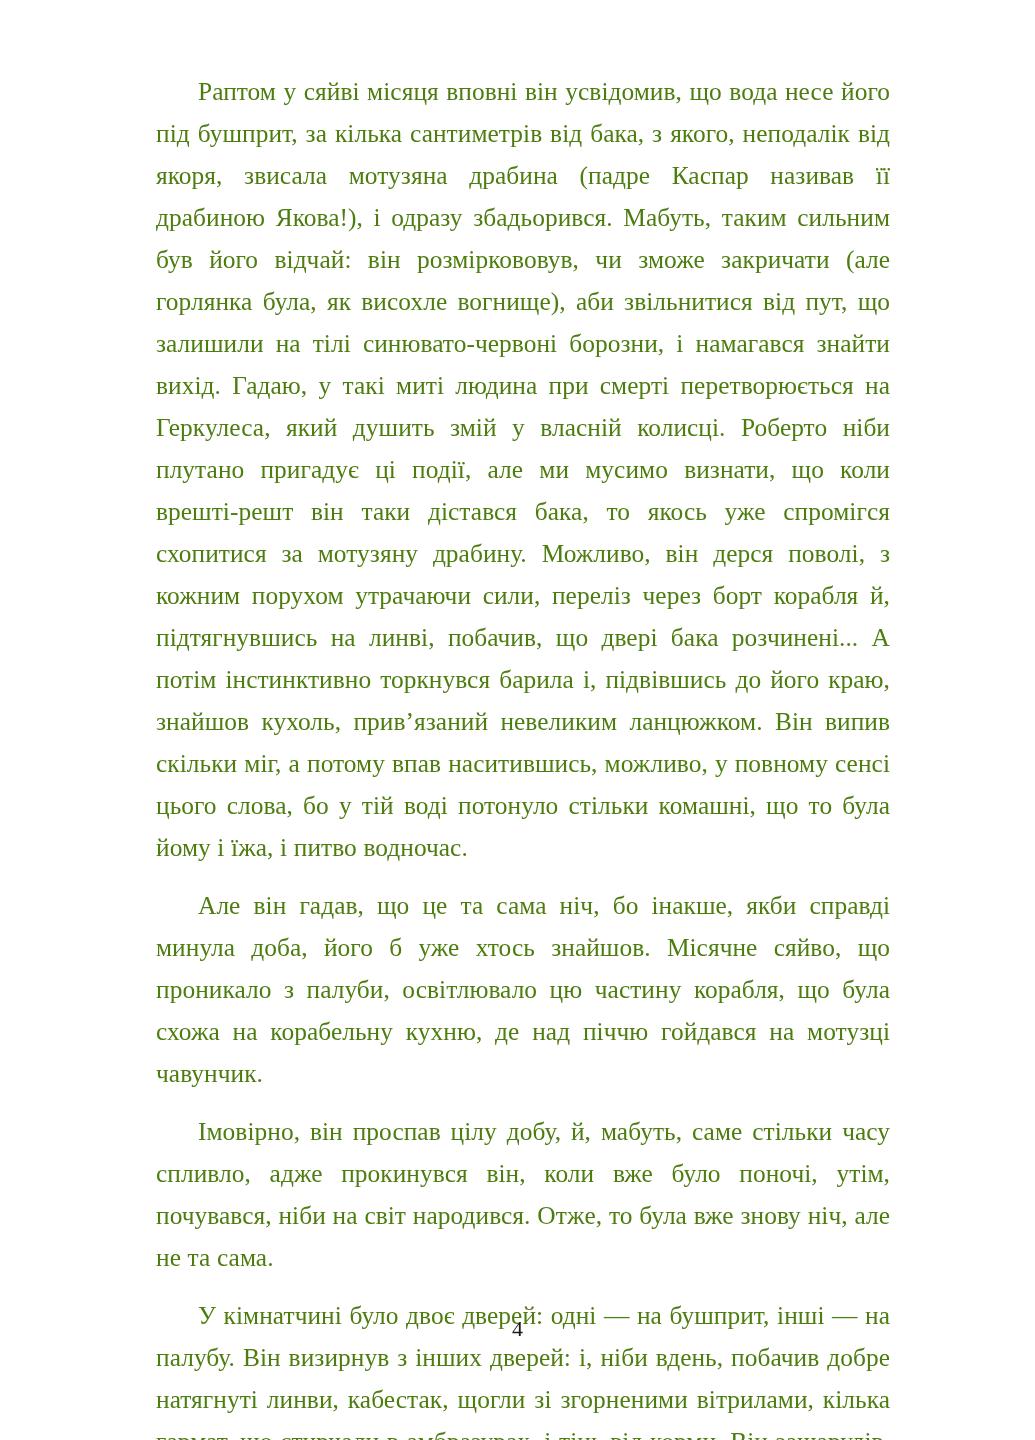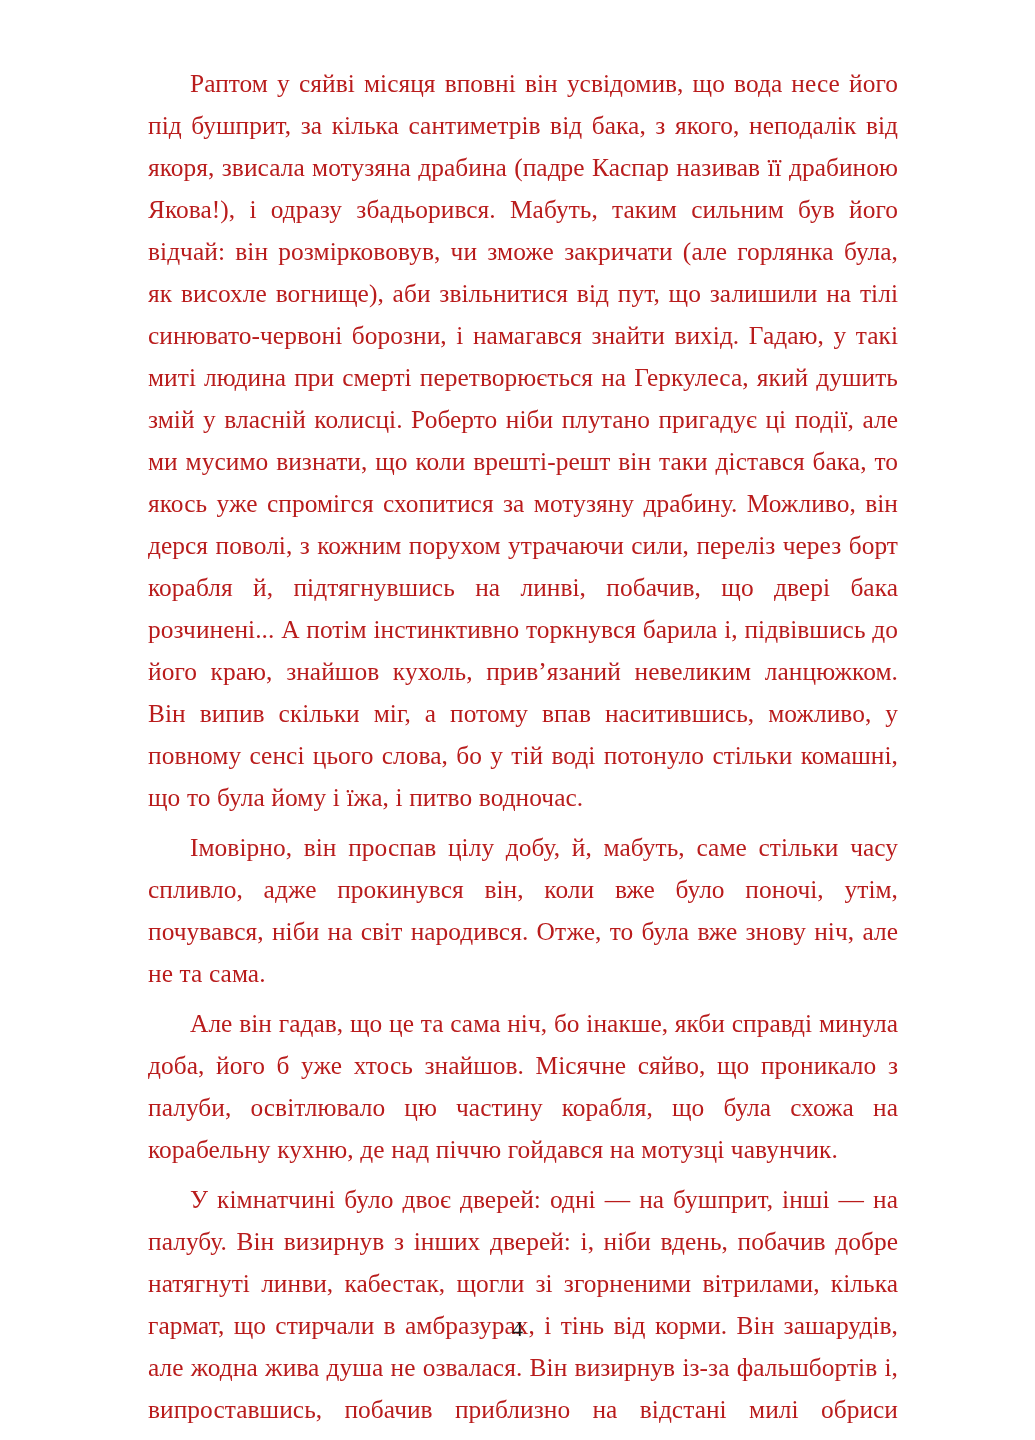--- a/index.html
+++ b/index.html
@@ -21,27 +21,27 @@
   }
 
   .text-block {
     position: absolute;
     left: 140px;
     top: 54px;
     width: 766px;
   }
 
   .para {
-    margin: 8px;
+    margin: 16px;
     font-size: 25.4px;
     line-height: 42px;
     text-align: justify;
     text-justify: inter-word;
     text-indent: 42px;
-    color: #b91c1c;
+    color: #4d7c0f;
     letter-spacing: 0.05px;
     word-spacing: 0.2px;
     -webkit-font-smoothing: antialiased;
   }
 
   .para + .para {
     margin-top: 0;
   }
 
   
@@ -61,21 +61,21 @@
     font-family: "Liberation Serif", "DejaVu Serif", serif;
   }
 </style>
 </head>
 <body>
 
 <div class="page">
 
   <div class="text-block">
     <p class="para">Раптом у сяйві місяця вповні він усвідомив, що вода несе його під бушприт, за кілька сантиметрів від бака, з якого, неподалік від якоря, звисала мотузяна драбина (падре Каспар називав її драбиною Якова!), і одразу збадьорився. Мабуть, таким сильним був його відчай: він розміркововув, чи зможе закричати (але горлянка була, як висохле вогнище), аби звільнитися від пут, що залишили на тілі синювато-червоні борозни, і намагався знайти вихід. Гадаю, у такі миті людина при смерті перетворюється на Геркулеса, який душить змій у власній колисці. Роберто ніби плутано пригадує ці події, але ми мусимо визнати, що коли врешті-решт він таки дістався бака, то якось уже спромігся схопитися за мотузяну драбину. Можливо, він дерся поволі, з кожним порухом утрачаючи сили, переліз через борт корабля й, підтягнувшись на линві, побачив, що двері бака розчинені... А потім інстинктивно торкнувся барила і, підвівшись до його краю, знайшов кухоль, прив’язаний невеликим ланцюжком. Він випив скільки міг, а потому впав наситившись, можливо, у повному сенсі цього слова, бо у тій воді потонуло стільки комашні, що то була йому і їжа, і питво водночас.</p>
+    <p class="para">Але він гадав, що це та сама ніч, бо інакше, якби справді минула доба, його б уже хтось знайшов. Місячне сяйво, що проникало з палуби, освітлювало цю частину корабля, що була схожа на корабельну кухню, де над піччю гойдався на мотузці чавунчик.</p>
     <p class="para">Імовірно, він проспав цілу добу, й, мабуть, саме стільки часу спливло, адже прокинувся він, коли вже було поночі, утім, почувався, ніби на світ народився. Отже, то була вже знову ніч, але не та сама.</p>
-    <p class="para">Але він гадав, що це та сама ніч, бо інакше, якби справді минула доба, його б уже хтось знайшов. Місячне сяйво, що проникало з палуби, освітлювало цю частину корабля, що була схожа на корабельну кухню, де над піччю гойдався на мотузці чавунчик.</p>
     <p class="para">У кімнатчині було двоє дверей: одні — на бушприт, інші — на палубу. Він визирнув з інших дверей: і, ніби вдень, побачив добре натягнуті линви, кабестак, щогли зі згорненими вітрилами, кілька гармат, що стирчали в амбразурах, і тінь від корми. Він зашарудів, але жодна жива душа не озвалася. Він визирнув із-за фальшбортів і, випроставшись, побачив приблизно на відстані милі обриси острова, на березі якого легкий вітерець гойдав пальми.</p>
     <p class="para">Суходіл був схожий на заворот, облямований піском, що білів у блідій напівпітьмі. Утім, як трапляється із кожним уцілілим після корабельної аварії, Роберто не міг з’ясувати, чи то був острів, чи материк.</p>
   </div>
 
   <div class="folio">4</div>
 
 </div>
 
 </body></html>

